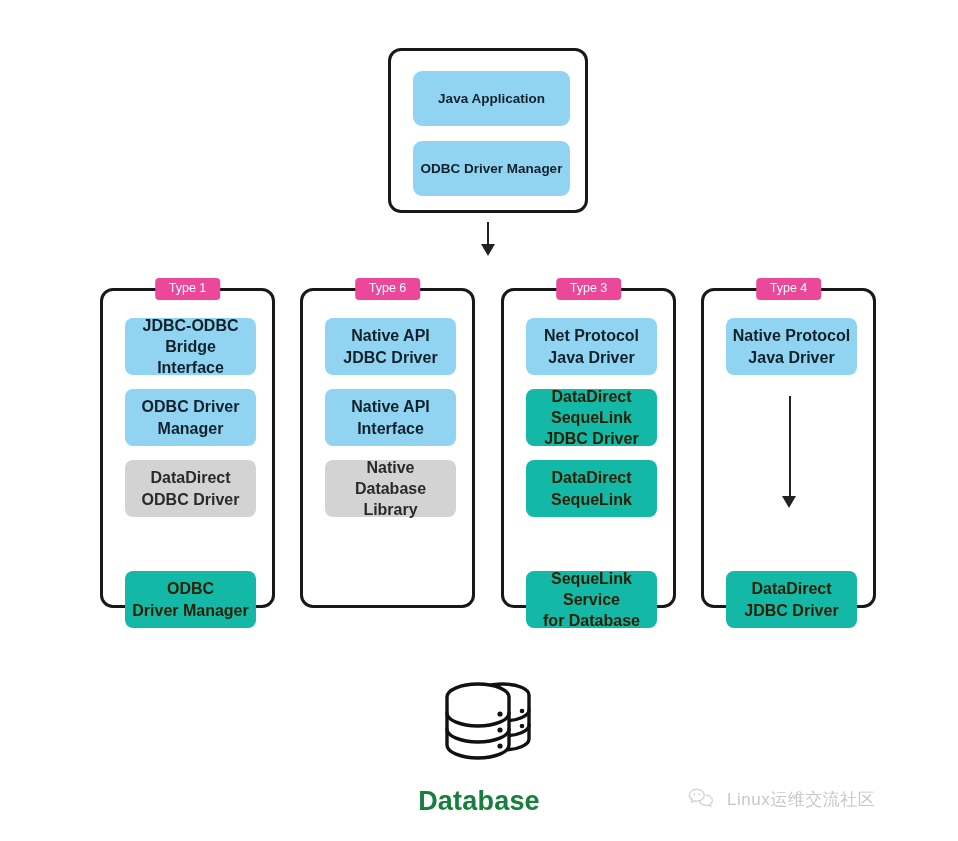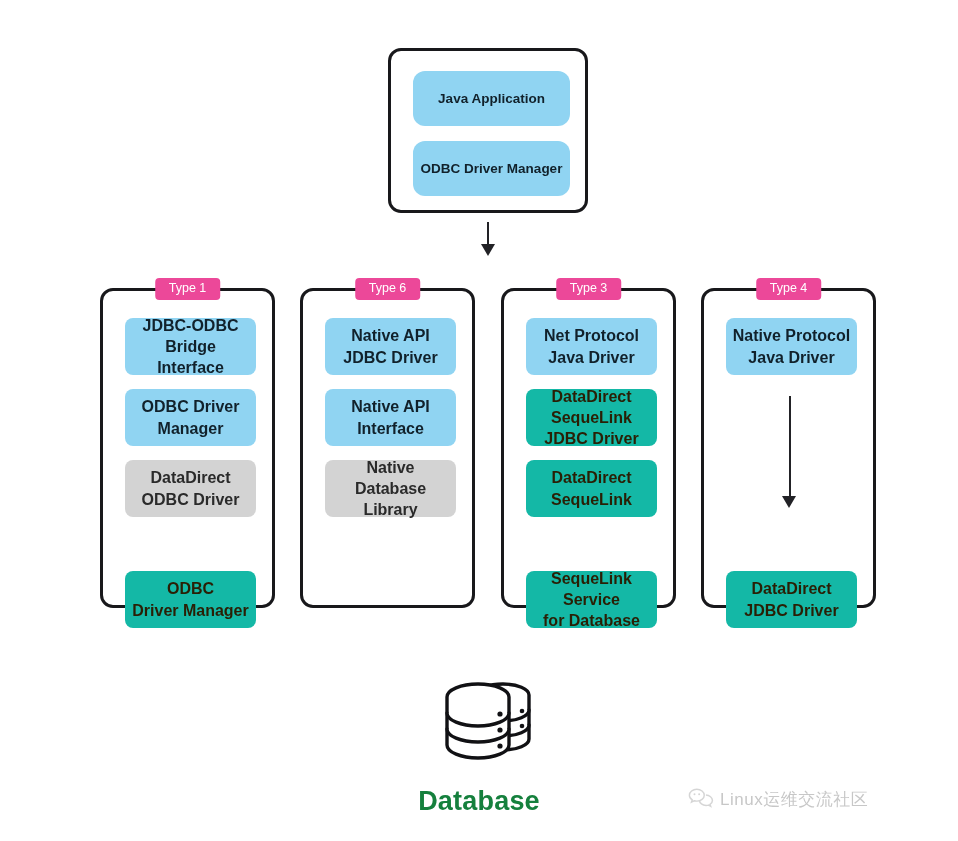--- a/index.html
+++ b/index.html
@@ -42,21 +42,20 @@
     border: 3px solid #18181b;
     border-radius: 13px;
     background: #fff;
   }
   .top-node {
     left: 22px;
     width: 157px;
     height: 55px;
     font-size: 13.5px;
     font-weight: bold;
-    border-radius: 12px;
   }
   #java-app-node      { top: 20px; }
   #jdbc-manager-node  { top: 90px; }
 
   
   .arrow-v {
     position: absolute;
     width: 2px;
     background: #222226;
   }
@@ -133,21 +132,21 @@
     letter-spacing: .2px;
     color: #15803d;
   }
 
   
   .watermark {
     position: absolute;
     left: 688px; top: 787px;
     display: flex;
     align-items: center;
-    gap: 6px;
+    gap: 13px;
     opacity: .55;
   }
   .watermark .wm-text {
     font-size: 17px;
     color: #9a9a9a;
     letter-spacing: .5px;
     white-space: nowrap;
   }
 </style>
 </head>

